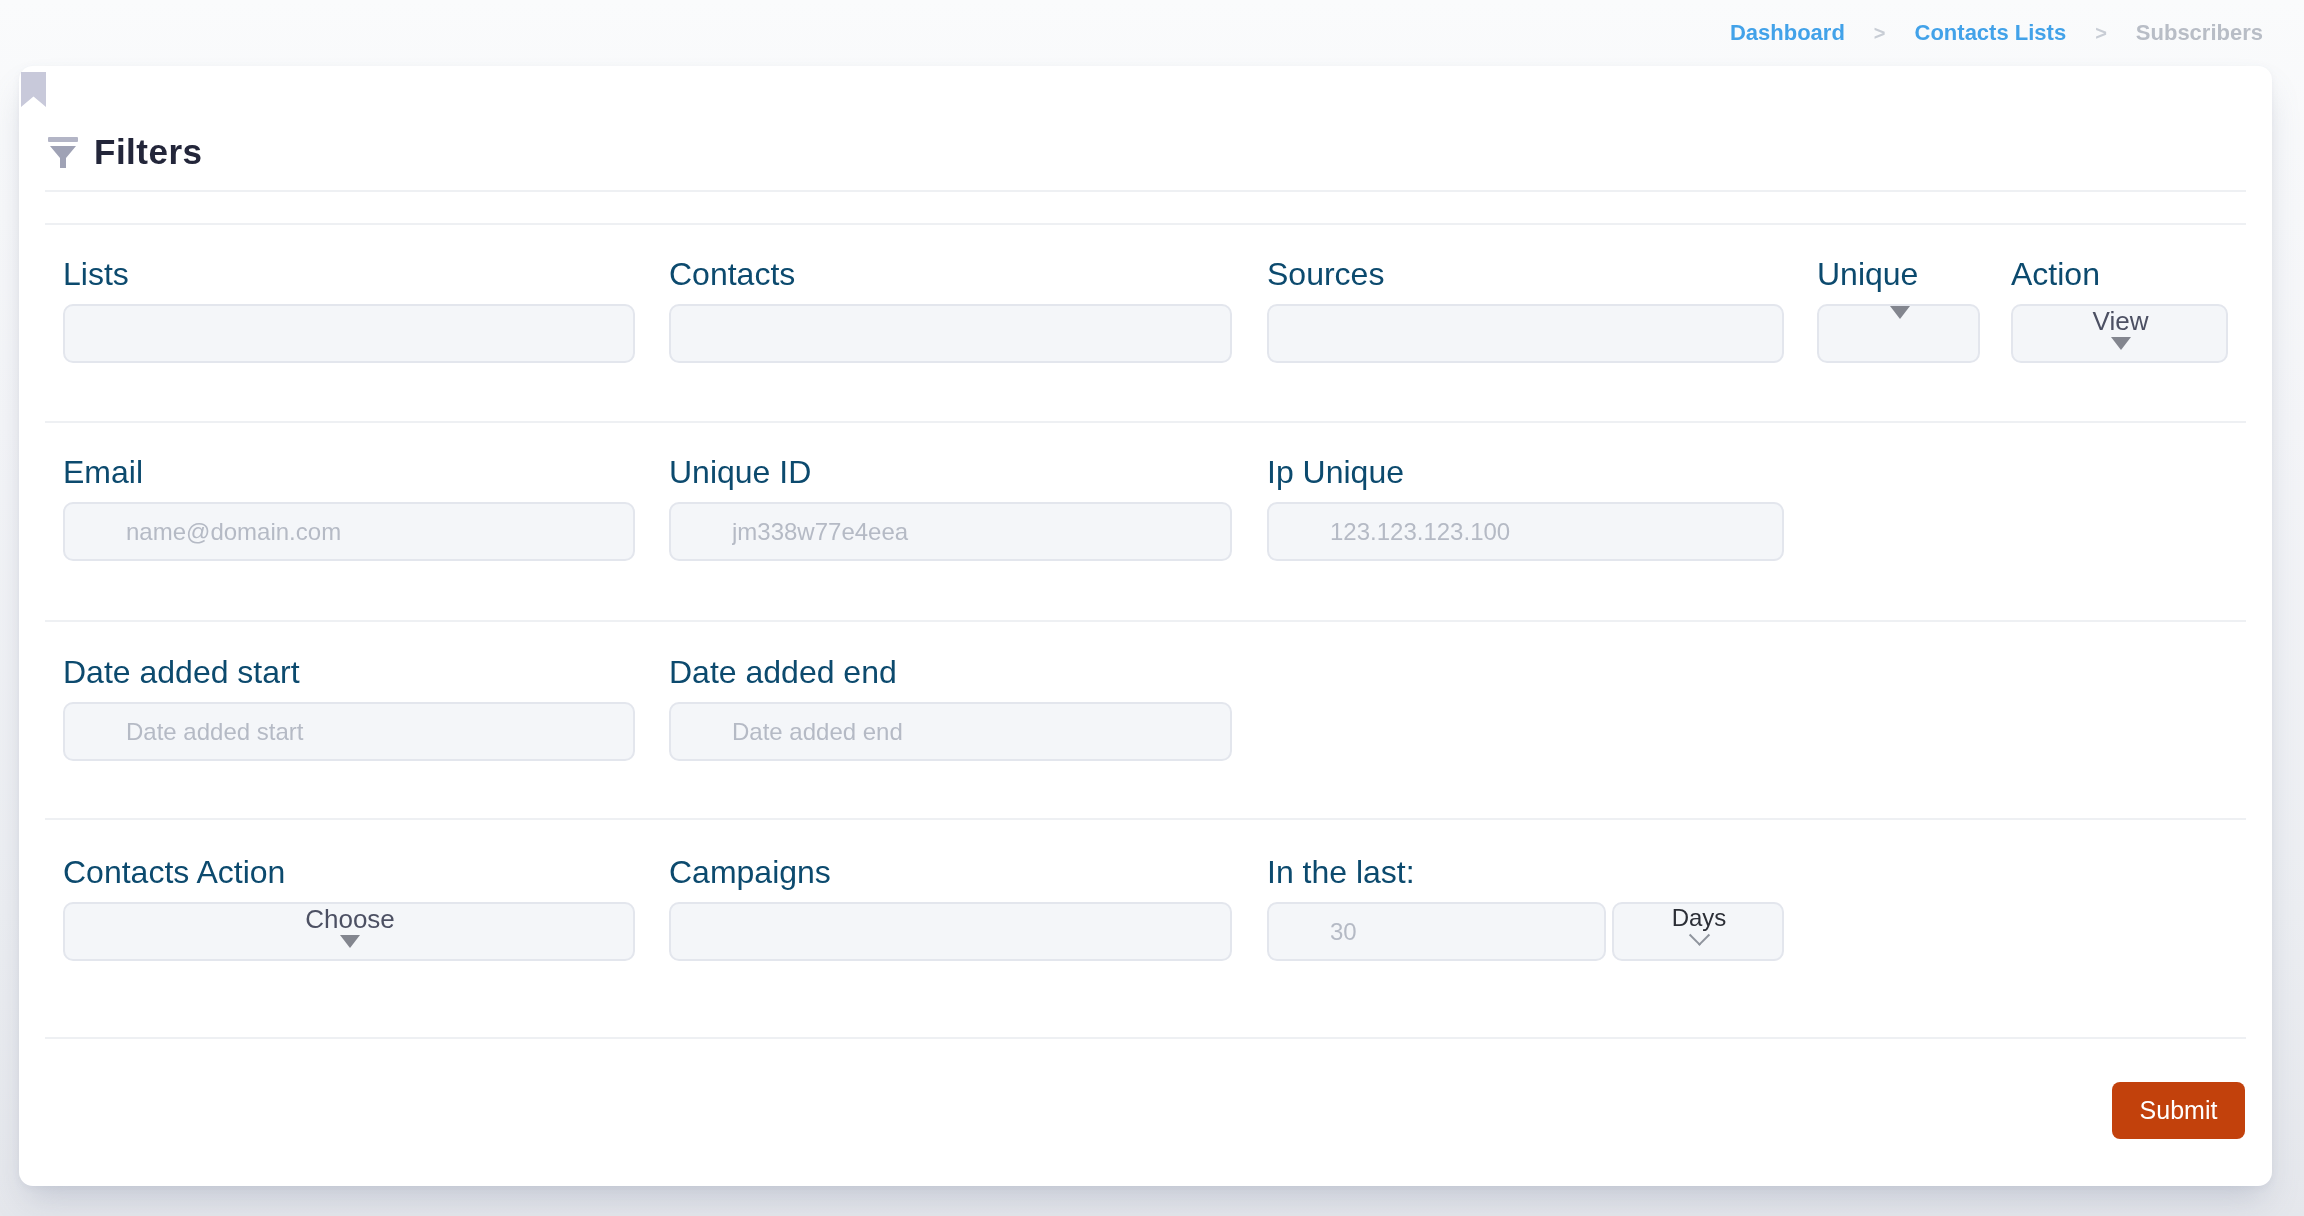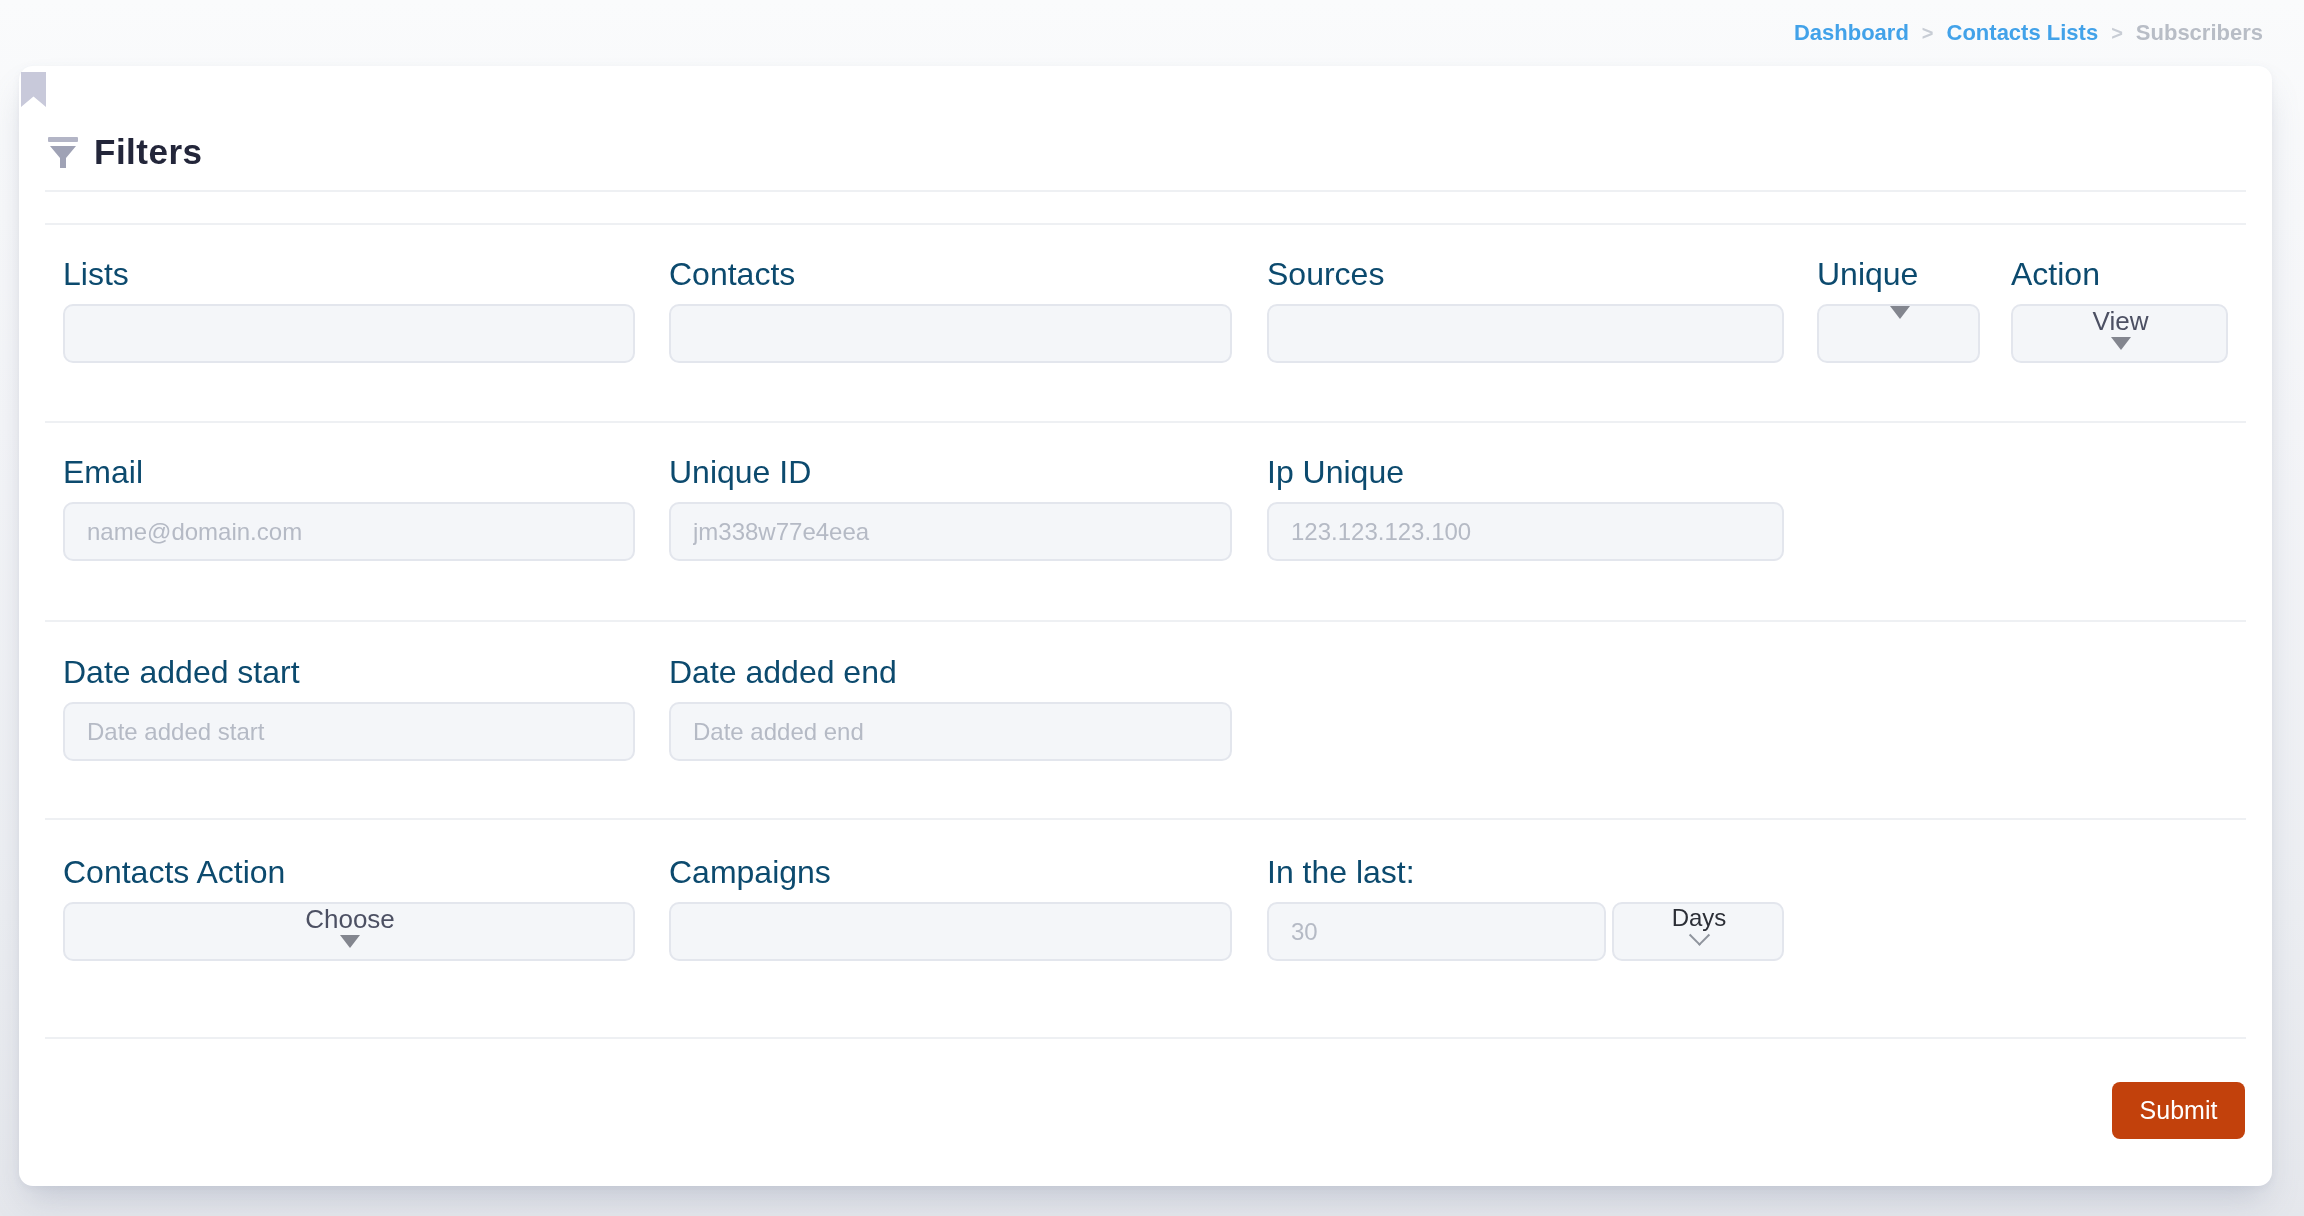--- a/index.html
+++ b/index.html
@@ -7,21 +7,21 @@
   body {
     font-family:"Liberation Sans", sans-serif;
     background:linear-gradient(180deg,#fafbfc 0%,#f4f5f8 35%,#eceef2 75%,#e5e7ec 100%);
     overflow:hidden;
   }
   .stage { position:relative; width:2304px; height:1216px; }
 
   
   .breadcrumb {
     position:absolute; top:20px; right:41px;
-    display:flex; align-items:center; gap:13px;
+    display:flex; align-items:center; gap:29px;
     font-size:22px; font-weight:700;
   }
   .breadcrumb a { color:#42a2e9; text-decoration:none; cursor:pointer; }
   .breadcrumb .sep { color:#c8cdd5; font-weight:700; font-size:20px; }
   .breadcrumb .current { color:#b8bdc6; }
 
   
   .card {
     position:absolute; left:19px; top:66px; width:2253px; height:1120px;
     background:#ffffff; border-radius:14px;
@@ -45,21 +45,21 @@
   .flabel { font-size:32px; color:#0c4a6e; line-height:34px; display:block; }
   .control {
     margin-top:13px; height:59px; width:100%;
     background:#f4f6f9; border:2px solid #e3e6ed; border-radius:10px;
     display:flex; align-items:center;
   }
   input.ctl {
     width:100%; height:68px; padding:0 22px;
     background:transparent; border:none; outline:none;
     font-family:"Liberation Sans", sans-serif;
-    font-size:24px; color:#6b7080;
+    font-size:24px; color:#6b7080;margin-left:39px;
   }
   input.ctl::placeholder { color:#b5bac5; opacity:1; }
   .select {
     padding:0 20px 0 22px;
     font-size:26px; color:#4c5063; cursor:pointer;flex-direction:column;
   }
   .caret {
     width:0; height:0; flex:none;
     border-left:10px solid transparent; border-right:10px solid transparent;
     border-top:13px solid #83868f;

